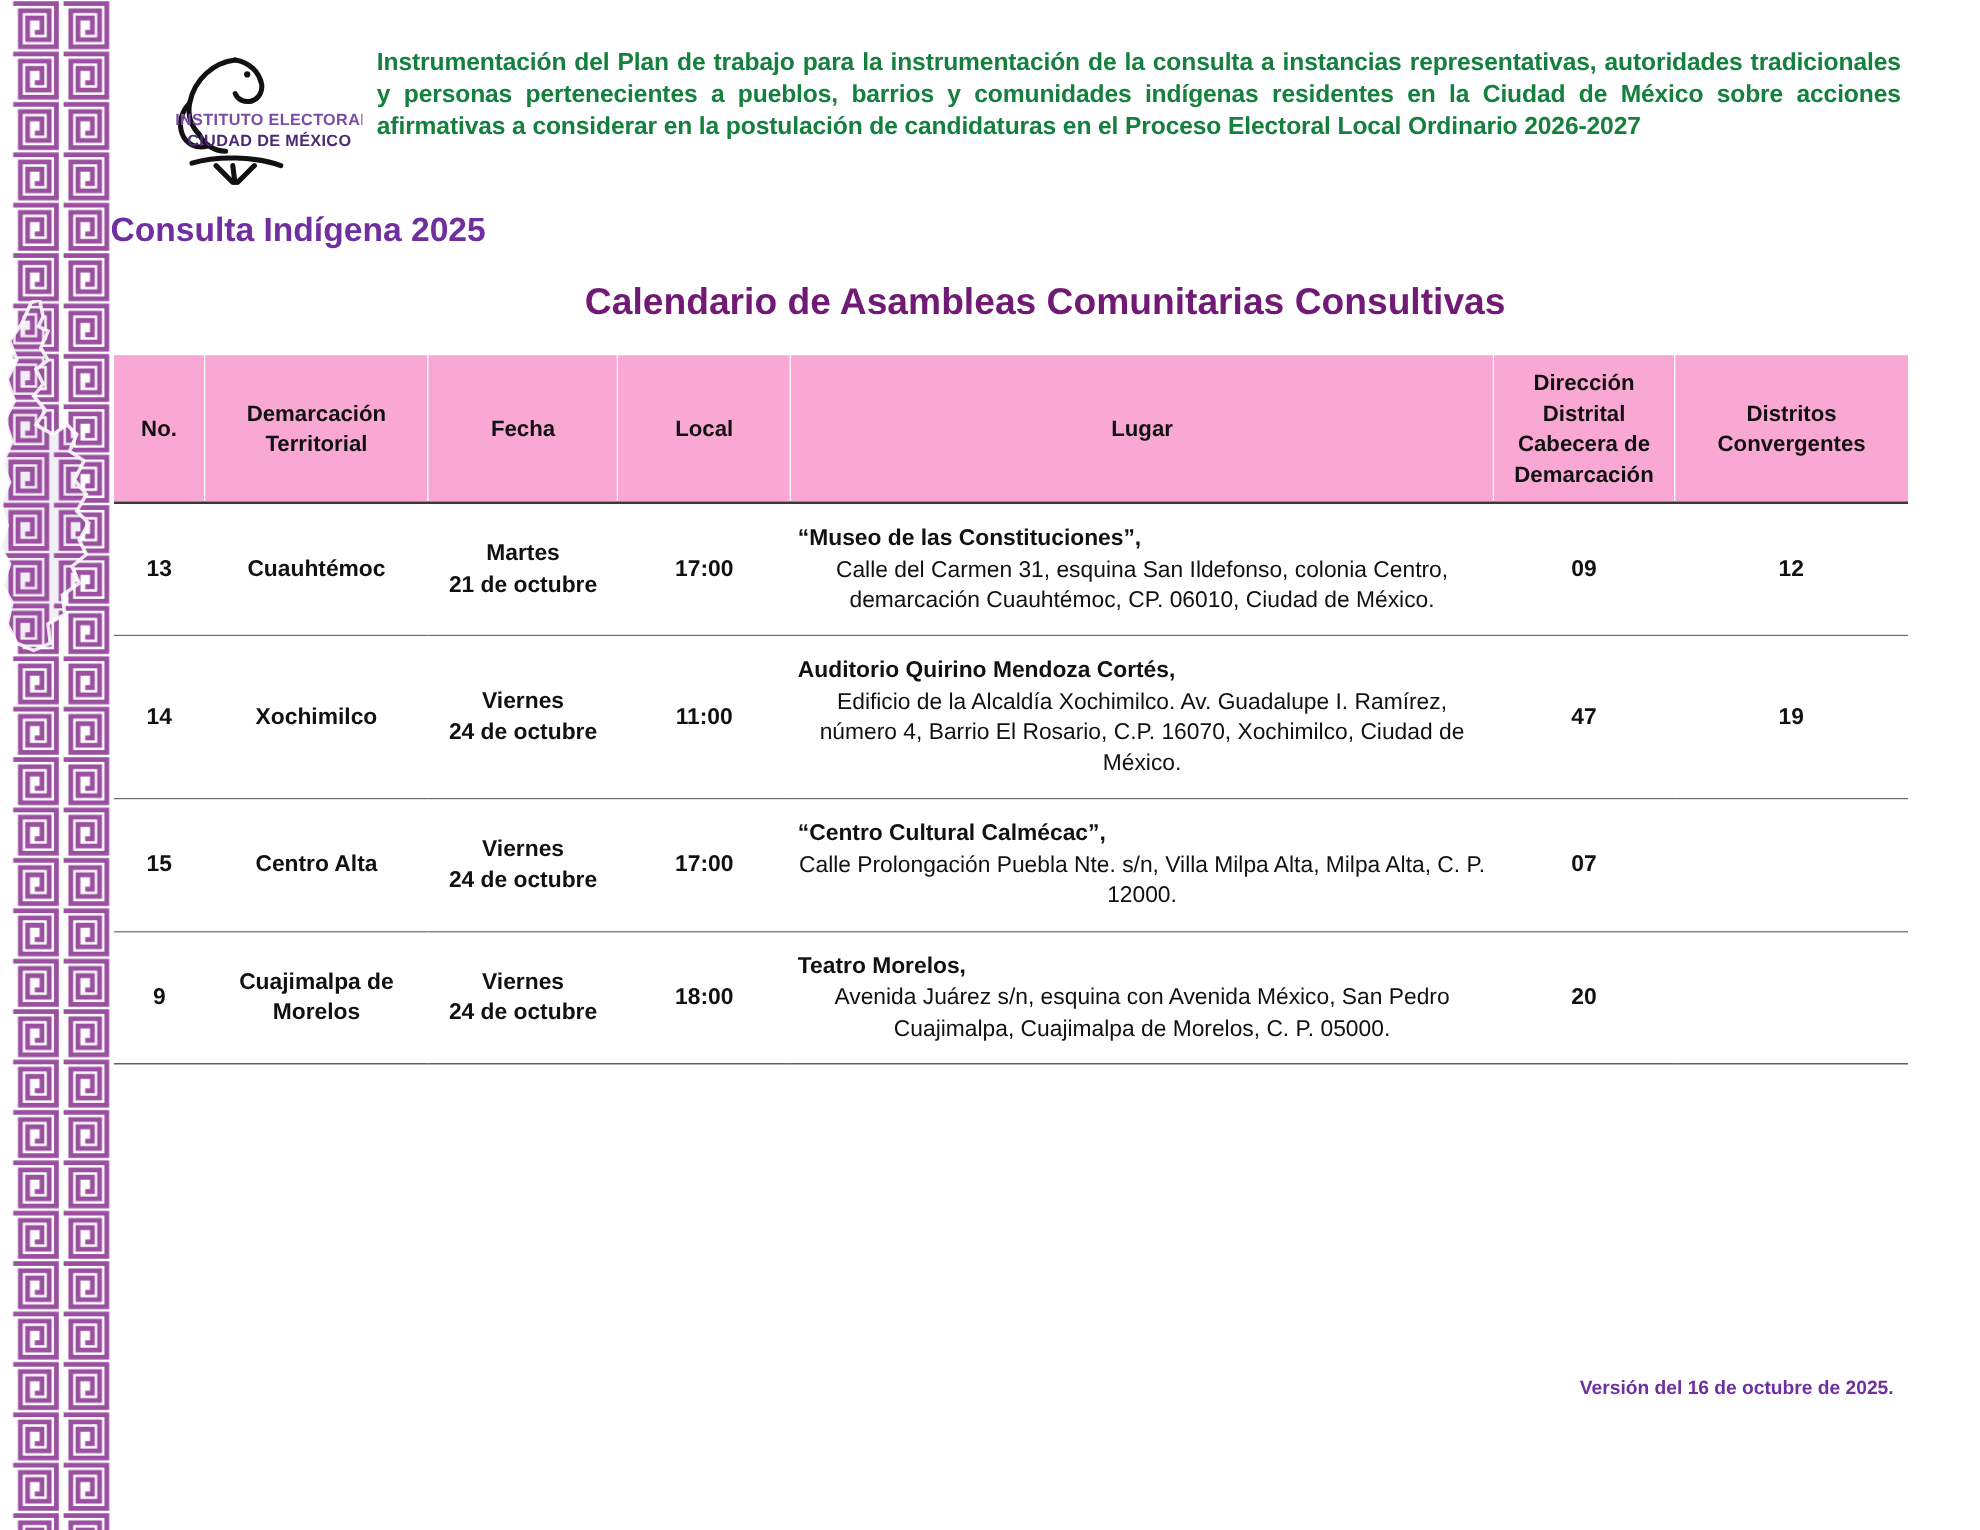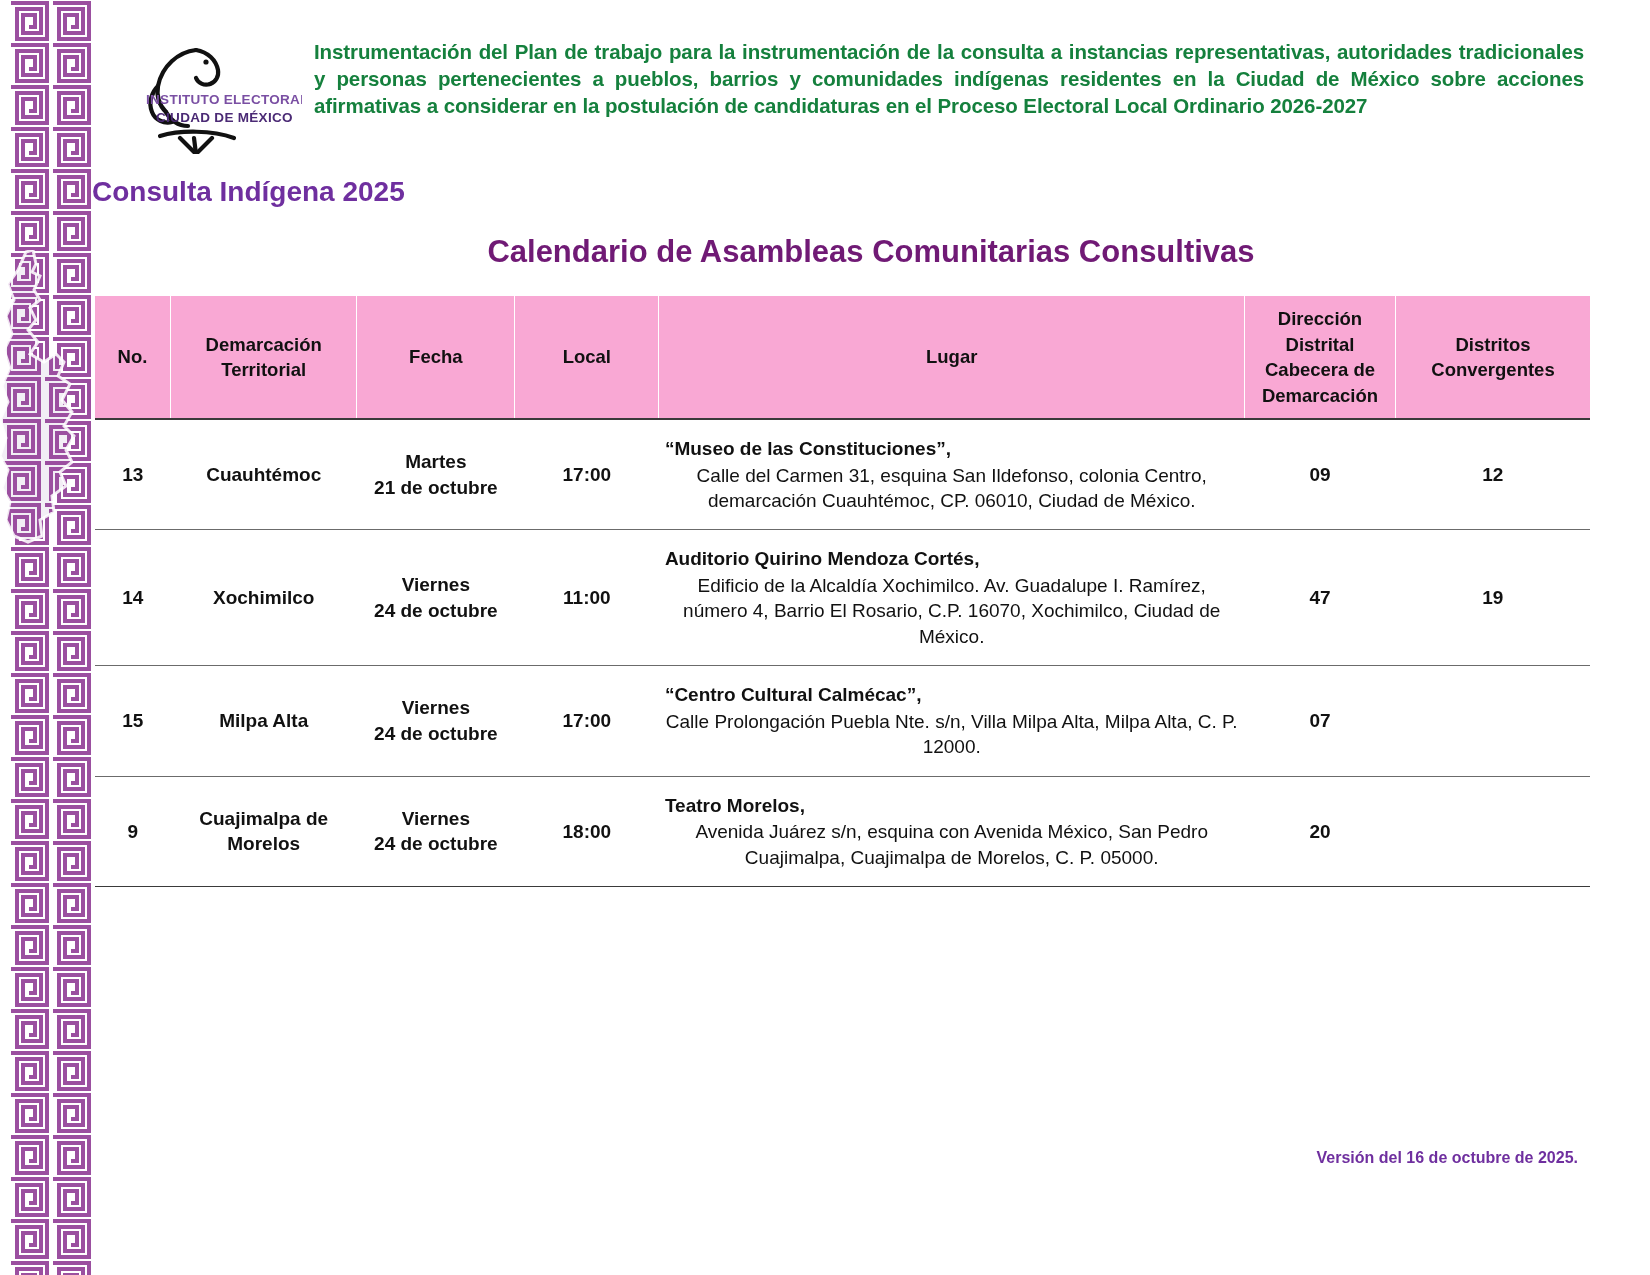--- a/index.html
+++ b/index.html
@@ -254,21 +254,21 @@
           <td class="c-lugar lugar-cell">
             <span class="lugar-name">Auditorio Quirino Mendoza Cortés,</span>
             <span class="lugar-addr">Edificio de la Alcaldía Xochimilco. Av. Guadalupe I. Ramírez, número 4, Barrio El Rosario, C.P. 16070, Xochimilco, Ciudad de México.</span>
           </td>
           <td class="c-dir">47</td>
           <td class="c-conv">19</td>
         </tr>
 
         <tr>
           <td class="c-no">15</td>
-          <td class="c-dem">Milpa Alta</td>
+          <td class="c-dem">Centro Alta</td>
           <td class="c-fecha">
             <span class="fecha-day">Viernes</span>
             <span class="fecha-date">24 de octubre</span>
           </td>
           <td class="c-hora">17:00</td>
           <td class="c-lugar lugar-cell center">
             <span class="lugar-name">“Centro Cultural Calmécac”,</span>
             <span class="lugar-addr">Calle Prolongación Puebla Nte. s/n, Villa Milpa Alta, Milpa Alta, C. P. 12000.</span>
           </td>
           <td class="c-dir">07</td>

